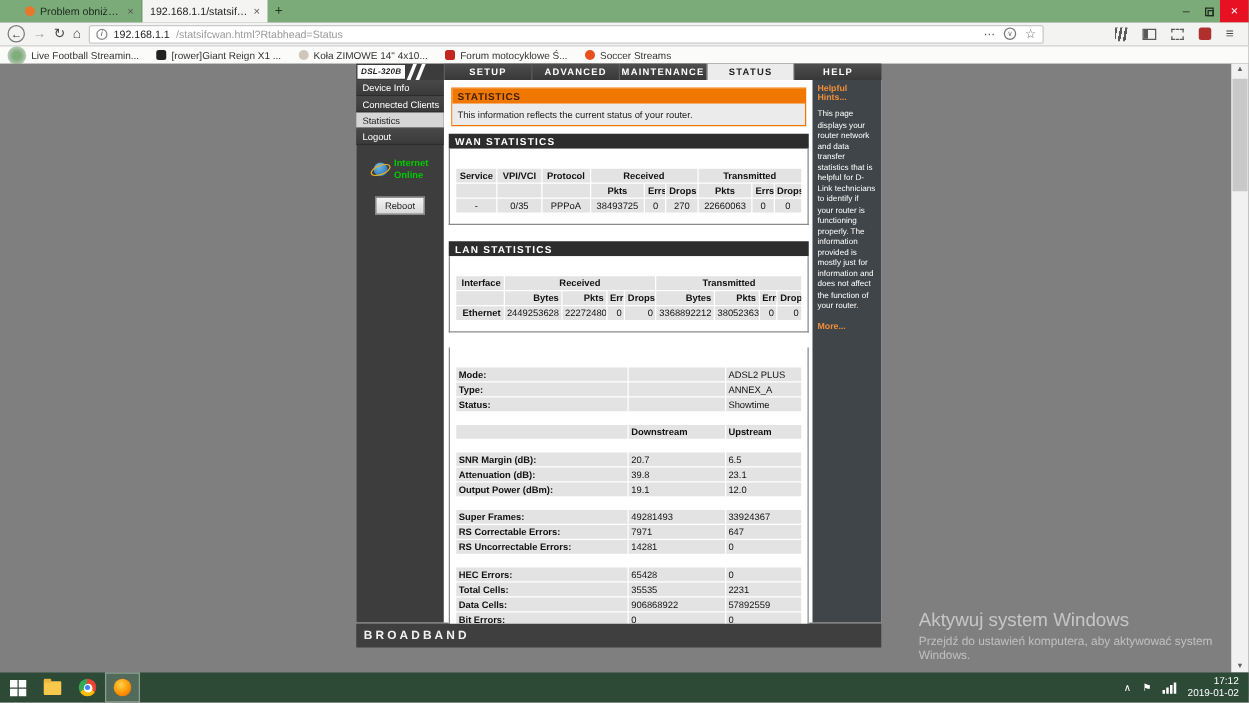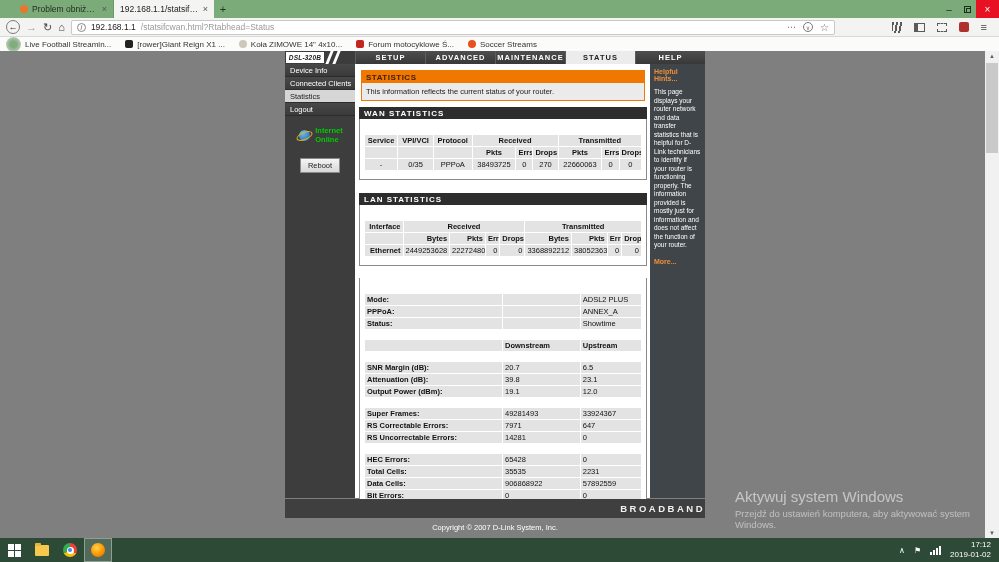--- a/index.html
+++ b/index.html
@@ -105,21 +105,21 @@
   .tbl-adsl td { text-align:left; }
   .tbl-adsl td:first-child { font-weight:bold; }
   .tbl-adsl tr:nth-child(5) td { font-weight:bold; }
   table.stats tr.spacer td { background:#fff; }
 
   .rtr-help { position:absolute; left:365px; top:13px; width:55px; height:434px; background:#3f4549; padding:4px 4px; }
   .help-title { color:#ef8f3a; font-size:7px; font-weight:bold; margin-bottom:6px; }
   .help-body { color:#fff; font-size:6.5px; line-height:8.5px; }
   .help-more { color:#ef8f3a; font-size:7px; font-weight:bold; margin-top:8px; }
 
-  .rtr-footer { position:absolute; left:0; top:448px; width:420px; height:19px; background:#3f3f3f; display:flex; align-items:center; padding-left:6px;justify-content:flex-end; }
+  .rtr-footer { position:absolute; left:0; top:448px; width:420px; height:19px; background:#3f3f3f; display:flex; align-items:center; padding-left:6px; }
   .brand { color:#f2f2f2; font-size:9.5px; font-weight:bold; letter-spacing:2.5px; }
   .copyright { position:absolute; left:0; top:472px; width:420px; text-align:center; color:#fff; font-size:7.5px; }
 
   
   .watermark { position:absolute; left:735px; top:437px; pointer-events:none; }
   .wm1 { color:rgba(255,255,255,0.55); font-size:15px; }
   .wm2 { color:rgba(255,255,255,0.5); font-size:9.5px; margin-top:3px; }
 
   
   .taskbar { position:absolute; left:0; top:538px; width:999px; height:24px; background:#2d4a36; display:flex; align-items:center; }
@@ -365,21 +365,21 @@
                   <col style="width:28%">
                   <col style="width:22%">
               </colgroup>
               <tbody>
                   <tr>
                     <td>Mode:</td>
                     <td></td>
                     <td>ADSL2 PLUS</td>
                   </tr>
                   <tr>
-                    <td>PPPoA:</td>
+                    <td>Type:</td>
                     <td></td>
                     <td>ANNEX_A</td>
                   </tr>
                   <tr>
                     <td>Status:</td>
                     <td></td>
                     <td>Showtime</td>
                   </tr>
                   <tr class="spacer">
                     <td></td>
@@ -465,21 +465,20 @@
 
       <div class="rtr-help">
         <div class="help-title">Helpful Hints...</div>
         <div class="help-body">This page displays your router network and data transfer statistics that is helpful for D-Link technicians to identify if your router is functioning properly. The information provided is mostly just for information and does not affect the function of your router.</div>
         <div class="help-more">More...</div>
       </div>
 
       <div class="rtr-footer">
         <span class="brand">BROADBAND</span>
       </div>
-      <div class="copyright">Copyright © 2007 D-Link System, Inc.</div>
     </div>
 
     <div class="watermark">
       <div class="wm1">Aktywuj system Windows</div>
       <div class="wm2">Przejdź do ustawień komputera, aby aktywować system Windows.</div>
     </div>
 
     <div class="scrollbar">
       <div class="sb-arrow up">▲</div>
       <div class="sb-thumb"></div>

